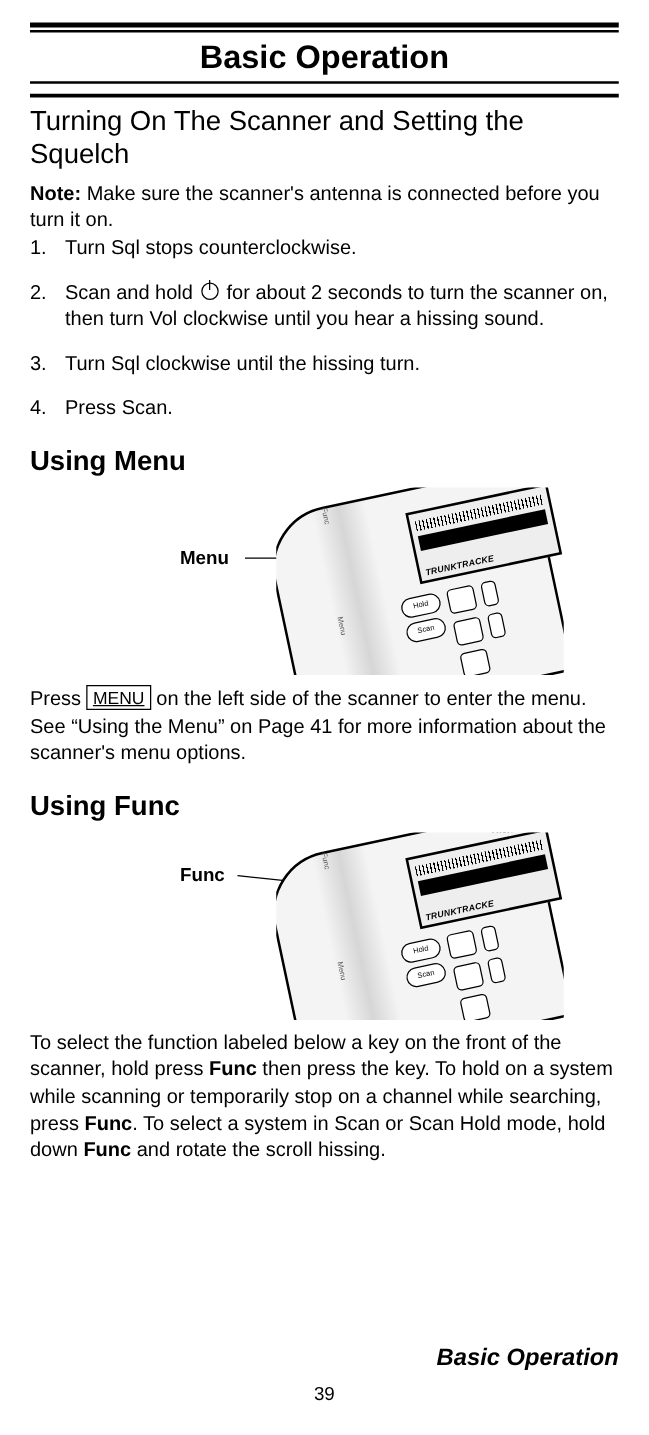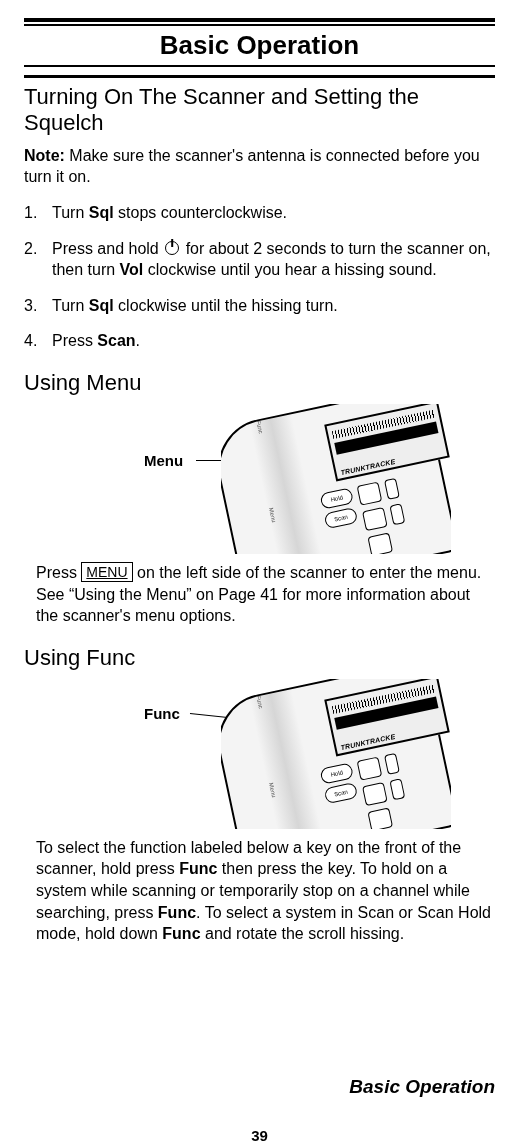--- a/index.html
+++ b/index.html
@@ -33,44 +33,43 @@
       margin-bottom: 6px;
     }
     .section-heading {
       font-size: 22px;
       font-weight: normal;
       line-height: 1.2;
       margin-bottom: 8px;
     }
     .sub-heading {
       font-size: 22px;
-      font-weight: normal;
+      font-weight: bold;
       margin: 18px 0 8px 0;
     }
     .note {
       font-size: 16px;
       line-height: 1.35;
-      margin-bottom: 14px;
     }
     .note strong { font-weight: bold; }
     ol.steps {
       list-style: none;
       font-size: 16px;
       line-height: 1.35;
     }
     ol.steps li {
       display: flex;
       margin-bottom: 14px;
     }
     .step-num {
       width: 28px;
       flex-shrink: 0;
     }
     .step-body { flex: 1; }
-    .step-body strong { font-weight: bold; }
+    .step-body strong { font-weight: normal; }
     .power-icon {
       display: inline-block;
       width: 14px;
       height: 14px;
       border: 1.6px solid #000;
       border-radius: 50%;
       position: relative;
       vertical-align: -1px;
       margin: 0 2px;
     }
@@ -172,21 +171,20 @@
     .key.scan { left:2px; top:22px; width:32px; height:16px; }
     .key.k1 { left:40px; top:2px; width:22px; height:20px; border-radius: 4px;}
     .key.k4 { left:40px; top:28px; width:22px; height:20px; border-radius: 4px;}
     .key.k7 { left:40px; top:54px; width:22px; height:20px; border-radius: 4px;}
     .key.kc2 { left:68px; top:2px; width:12px; height:20px; border-radius:4px; }
     .key.kc5 { left:68px; top:28px; width:12px; height:20px; border-radius:4px; }
     .body-text {
       font-size: 16px;
       line-height: 1.35;
       margin-bottom: 10px;
-      margin-left: 12px;
     }
     .menu-box {
       display: inline-block;
       border: 1.5px solid #000;
       padding: 0 4px;
       font-size: 14px;
       line-height: 18px;
       vertical-align: 1px;
       text-decoration: underline;
     }
@@ -194,24 +192,23 @@
       position: absolute;
       right: 24px;
       bottom: 50px;
       font-size: 19px;
       font-weight: bold;
       font-style: italic;
     }
     .page-num {
       position: absolute;
       left: 50%;
-      bottom: 4px;
+      bottom: 24px;
       transform: translateX(-50%);
       font-size: 15px;
-      font-weight: bold;
     }
     .brand-corner {
       position:absolute;
       right: 36px;
       top: -6px;
       font-size: 8px;
       font-style: italic;
       font-weight: bold;
       transform: rotate(-12deg);
       letter-spacing: 0.5px;
@@ -234,21 +231,21 @@
 <ol class="steps">
   <li>
     <span class="step-num">1.</span>
     <span class="step-body">
       <span>Turn </span><strong>Sql</strong><span> stops counterclockwise.</span>
     </span>
   </li>
   <li>
     <span class="step-num">2.</span>
     <span class="step-body">
-      <span>Press and hold </span><span class="power-icon"></span><span> for about 2 seconds to turn the scanner on, then turn </span><strong>Vol</strong><span> clockwise until you hear a hissing sound.</span>
+      <span>Scan and hold </span><span class="power-icon"></span><span> for about 2 seconds to turn the scanner on, then turn </span><strong>Vol</strong><span> clockwise until you hear a hissing sound.</span>
     </span>
   </li>
   <li>
     <span class="step-num">3.</span>
     <span class="step-body">
       <span>Turn </span><strong>Sql</strong><span> clockwise until the hissing turn.</span>
     </span>
   </li>
   <li>
     <span class="step-num">4.</span>

